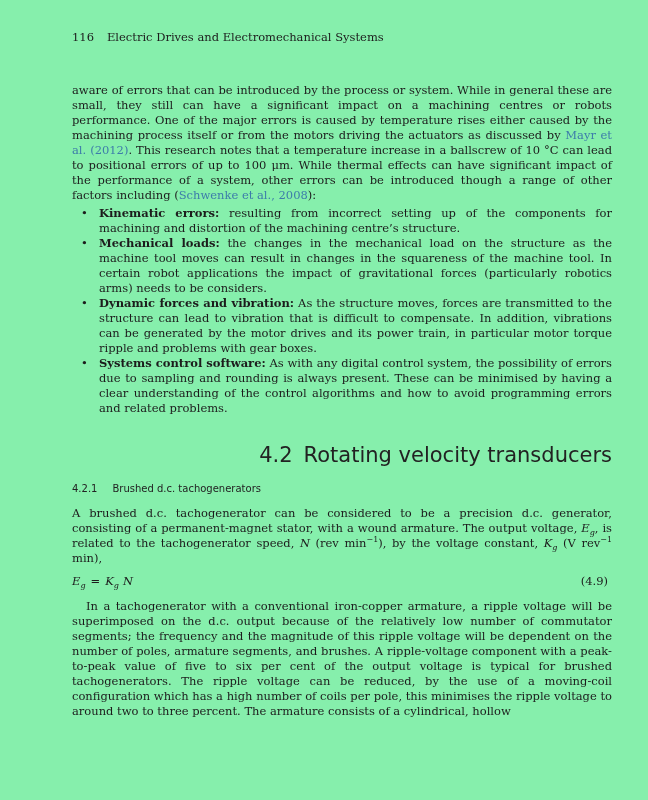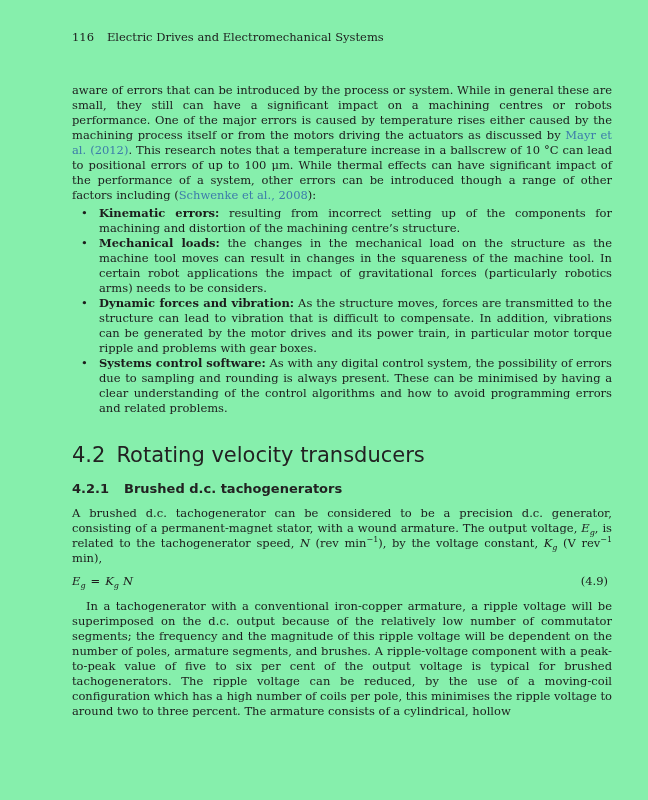--- a/index.html
+++ b/index.html
@@ -46,26 +46,27 @@
     left: 0;
     top: 0;
   }
   h1.sec {
     font-family: "DejaVu Sans", "Liberation Sans", sans-serif;
     font-weight: 400;
     font-size: 21px;
     line-height: 26px;
     color: #222222;
     margin: 26px 0 10px 0;
+    text-align: right;
   }
   h1.sec .secnum { margin-right: 11px; }
   h2.subsec {
     font-family: "DejaVu Sans", "Liberation Sans", sans-serif;
-    font-weight: 700;
-    font-size: 13px;
+    font-weight: 400;
+    font-size: 10px;
     line-height: 17px;
     color: #222222;
     margin: 12px 0 9px 0;
   }
   h2.subsec .subsecnum { margin-right: 15px; }
   .var { font-style: italic; }
   sub.var-sub {
     font-style: italic;
     font-size: 8px;
     vertical-align: -3px;

